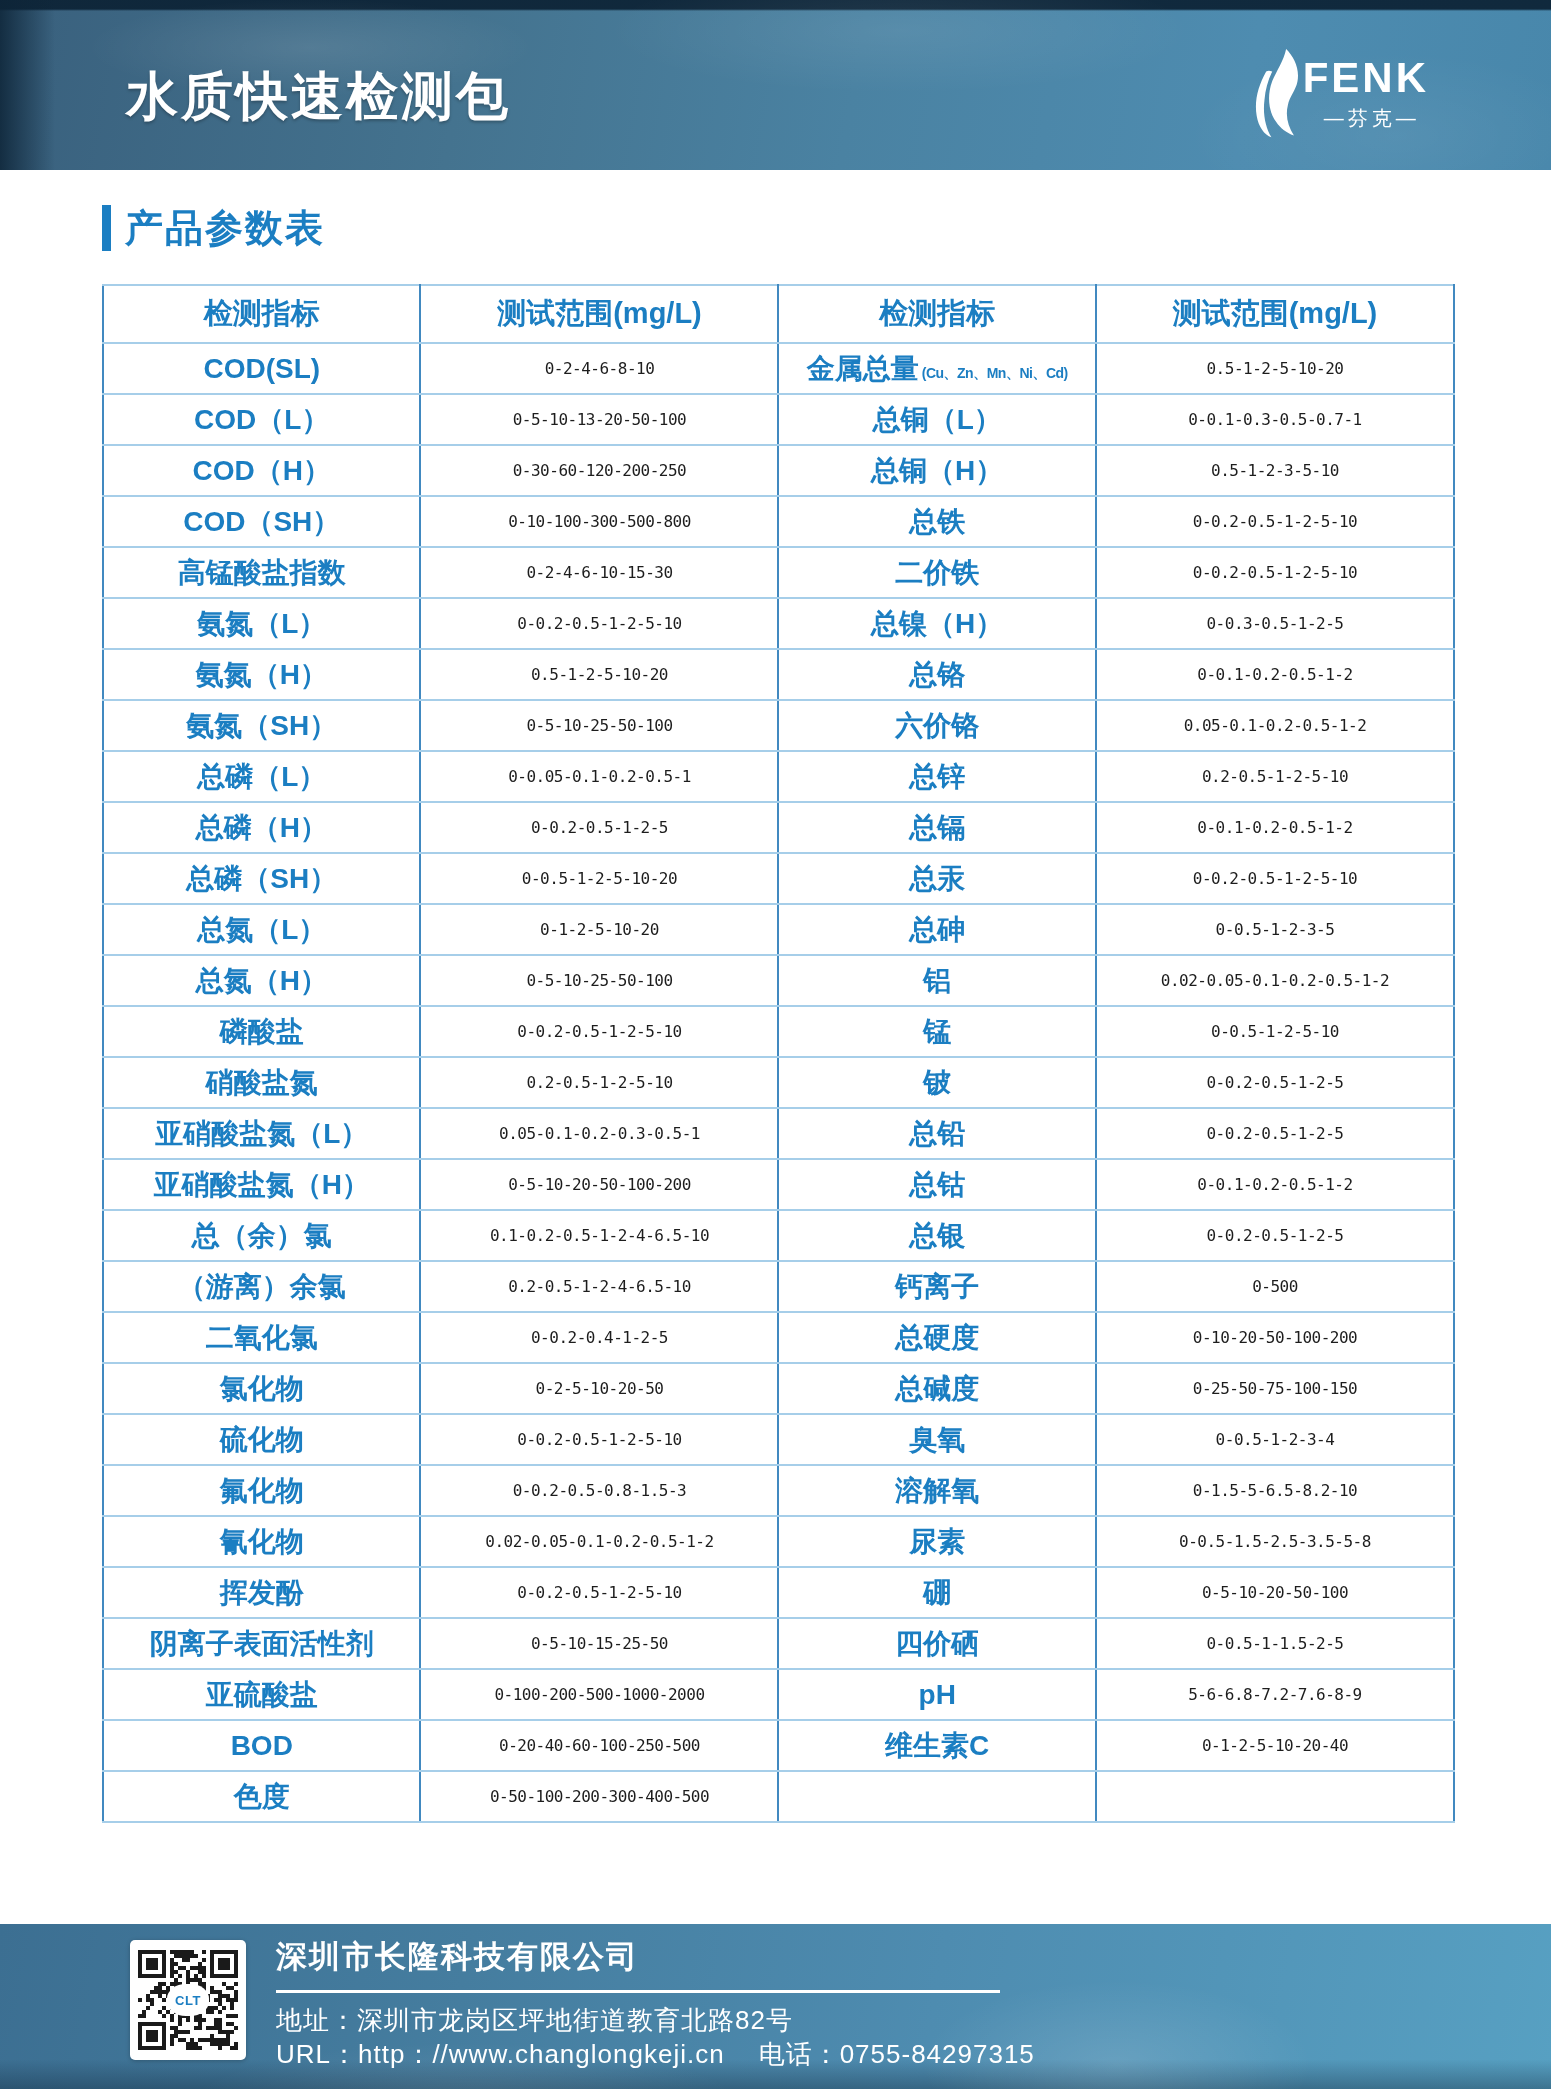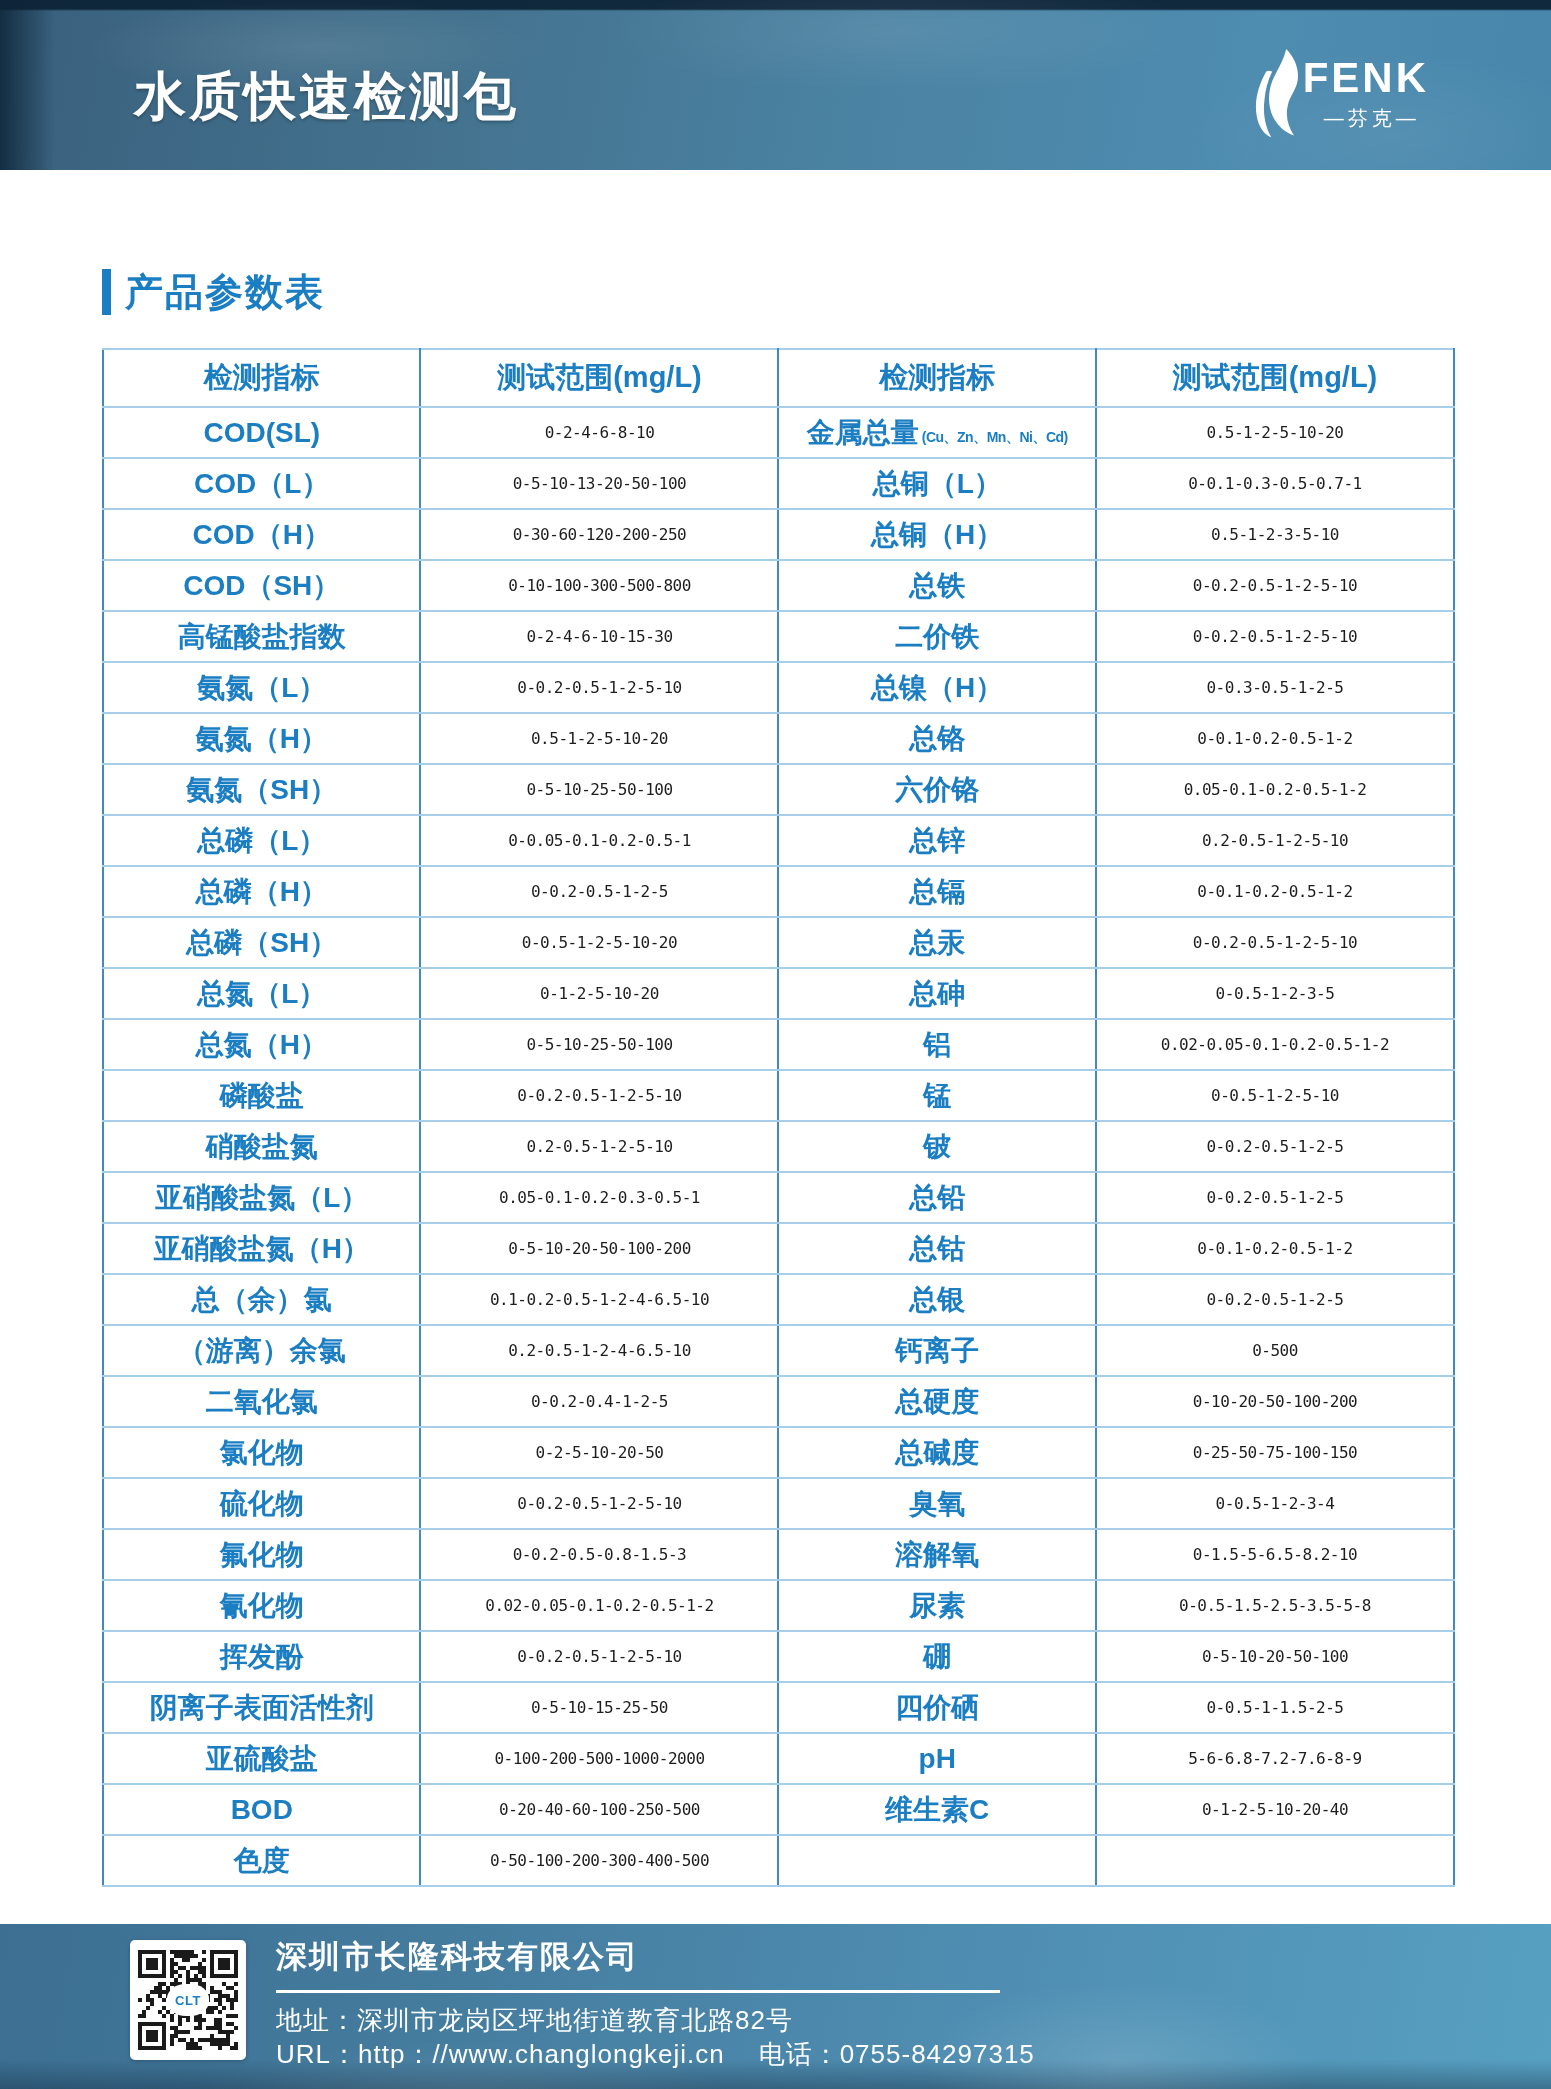--- a/index.html
+++ b/index.html
@@ -12,32 +12,32 @@
     position:relative;height:170px;
     background:
       radial-gradient(ellipse 320px 70px at 20% 28%, rgba(255,255,255,0.10), transparent 70%),
       radial-gradient(ellipse 420px 90px at 58% 18%, rgba(255,255,255,0.08), transparent 70%),
       radial-gradient(ellipse 300px 120px at 90% 80%, rgba(255,255,255,0.06), transparent 70%),
       linear-gradient(to right, rgba(13,36,55,0.85) 0px, rgba(13,36,55,0) 55px),
       linear-gradient(to bottom, rgba(13,36,55,0.95) 0px, rgba(13,36,55,0.95) 9px, rgba(13,36,55,0) 11px),
       linear-gradient(100deg,#39607d 0%,#44738f 30%,#4a82a2 55%,#4e8cb0 80%,#4887ab 100%);
   }
   .header-title{
-    position:absolute;left:134px;top:62px;margin:0;
+    position:absolute;left:126px;top:62px;margin:0;
     color:#ffffff;font-size:52px;font-weight:bold;letter-spacing:3px;
     text-shadow:0 2px 3px rgba(0,0,0,0.25);
   }
   .logo{position:absolute;right:122px;top:48px;display:flex;align-items:center;gap:3px;}
   .logo-flame{width:52px;height:92px;}
   .logo-texts{display:flex;flex-direction:column;align-items:center;}
   .logo-name{color:#fff;font-size:42px;font-weight:bold;letter-spacing:3px;line-height:1;}
   .logo-sub{color:#fff;font-size:20px;letter-spacing:4px;margin-top:6px;margin-left:12px;}
   
   .content{padding:0 96px 0 102px;}
-  .section-title{display:flex;align-items:center;gap:14px;margin-top:96px;height:52px;}
+  .section-title{display:flex;align-items:center;gap:14px;margin-top:32px;height:52px;}
   .section-bar{width:9px;height:46px;background:var(--accent,#1b7ec2);}
   .section-title h2{margin:0;color:var(--accent,#1b7ec2);font-size:38px;font-weight:bold;letter-spacing:2px;}
   
   table.params{
     width:1353px;margin-top:30px;border-collapse:collapse;table-layout:fixed;
   }
   table.params th, table.params td{
     border:2px solid;border-color:#a6cee9 #4189c0; 
     text-align:center;vertical-align:middle;white-space:nowrap;overflow:hidden;
   }

